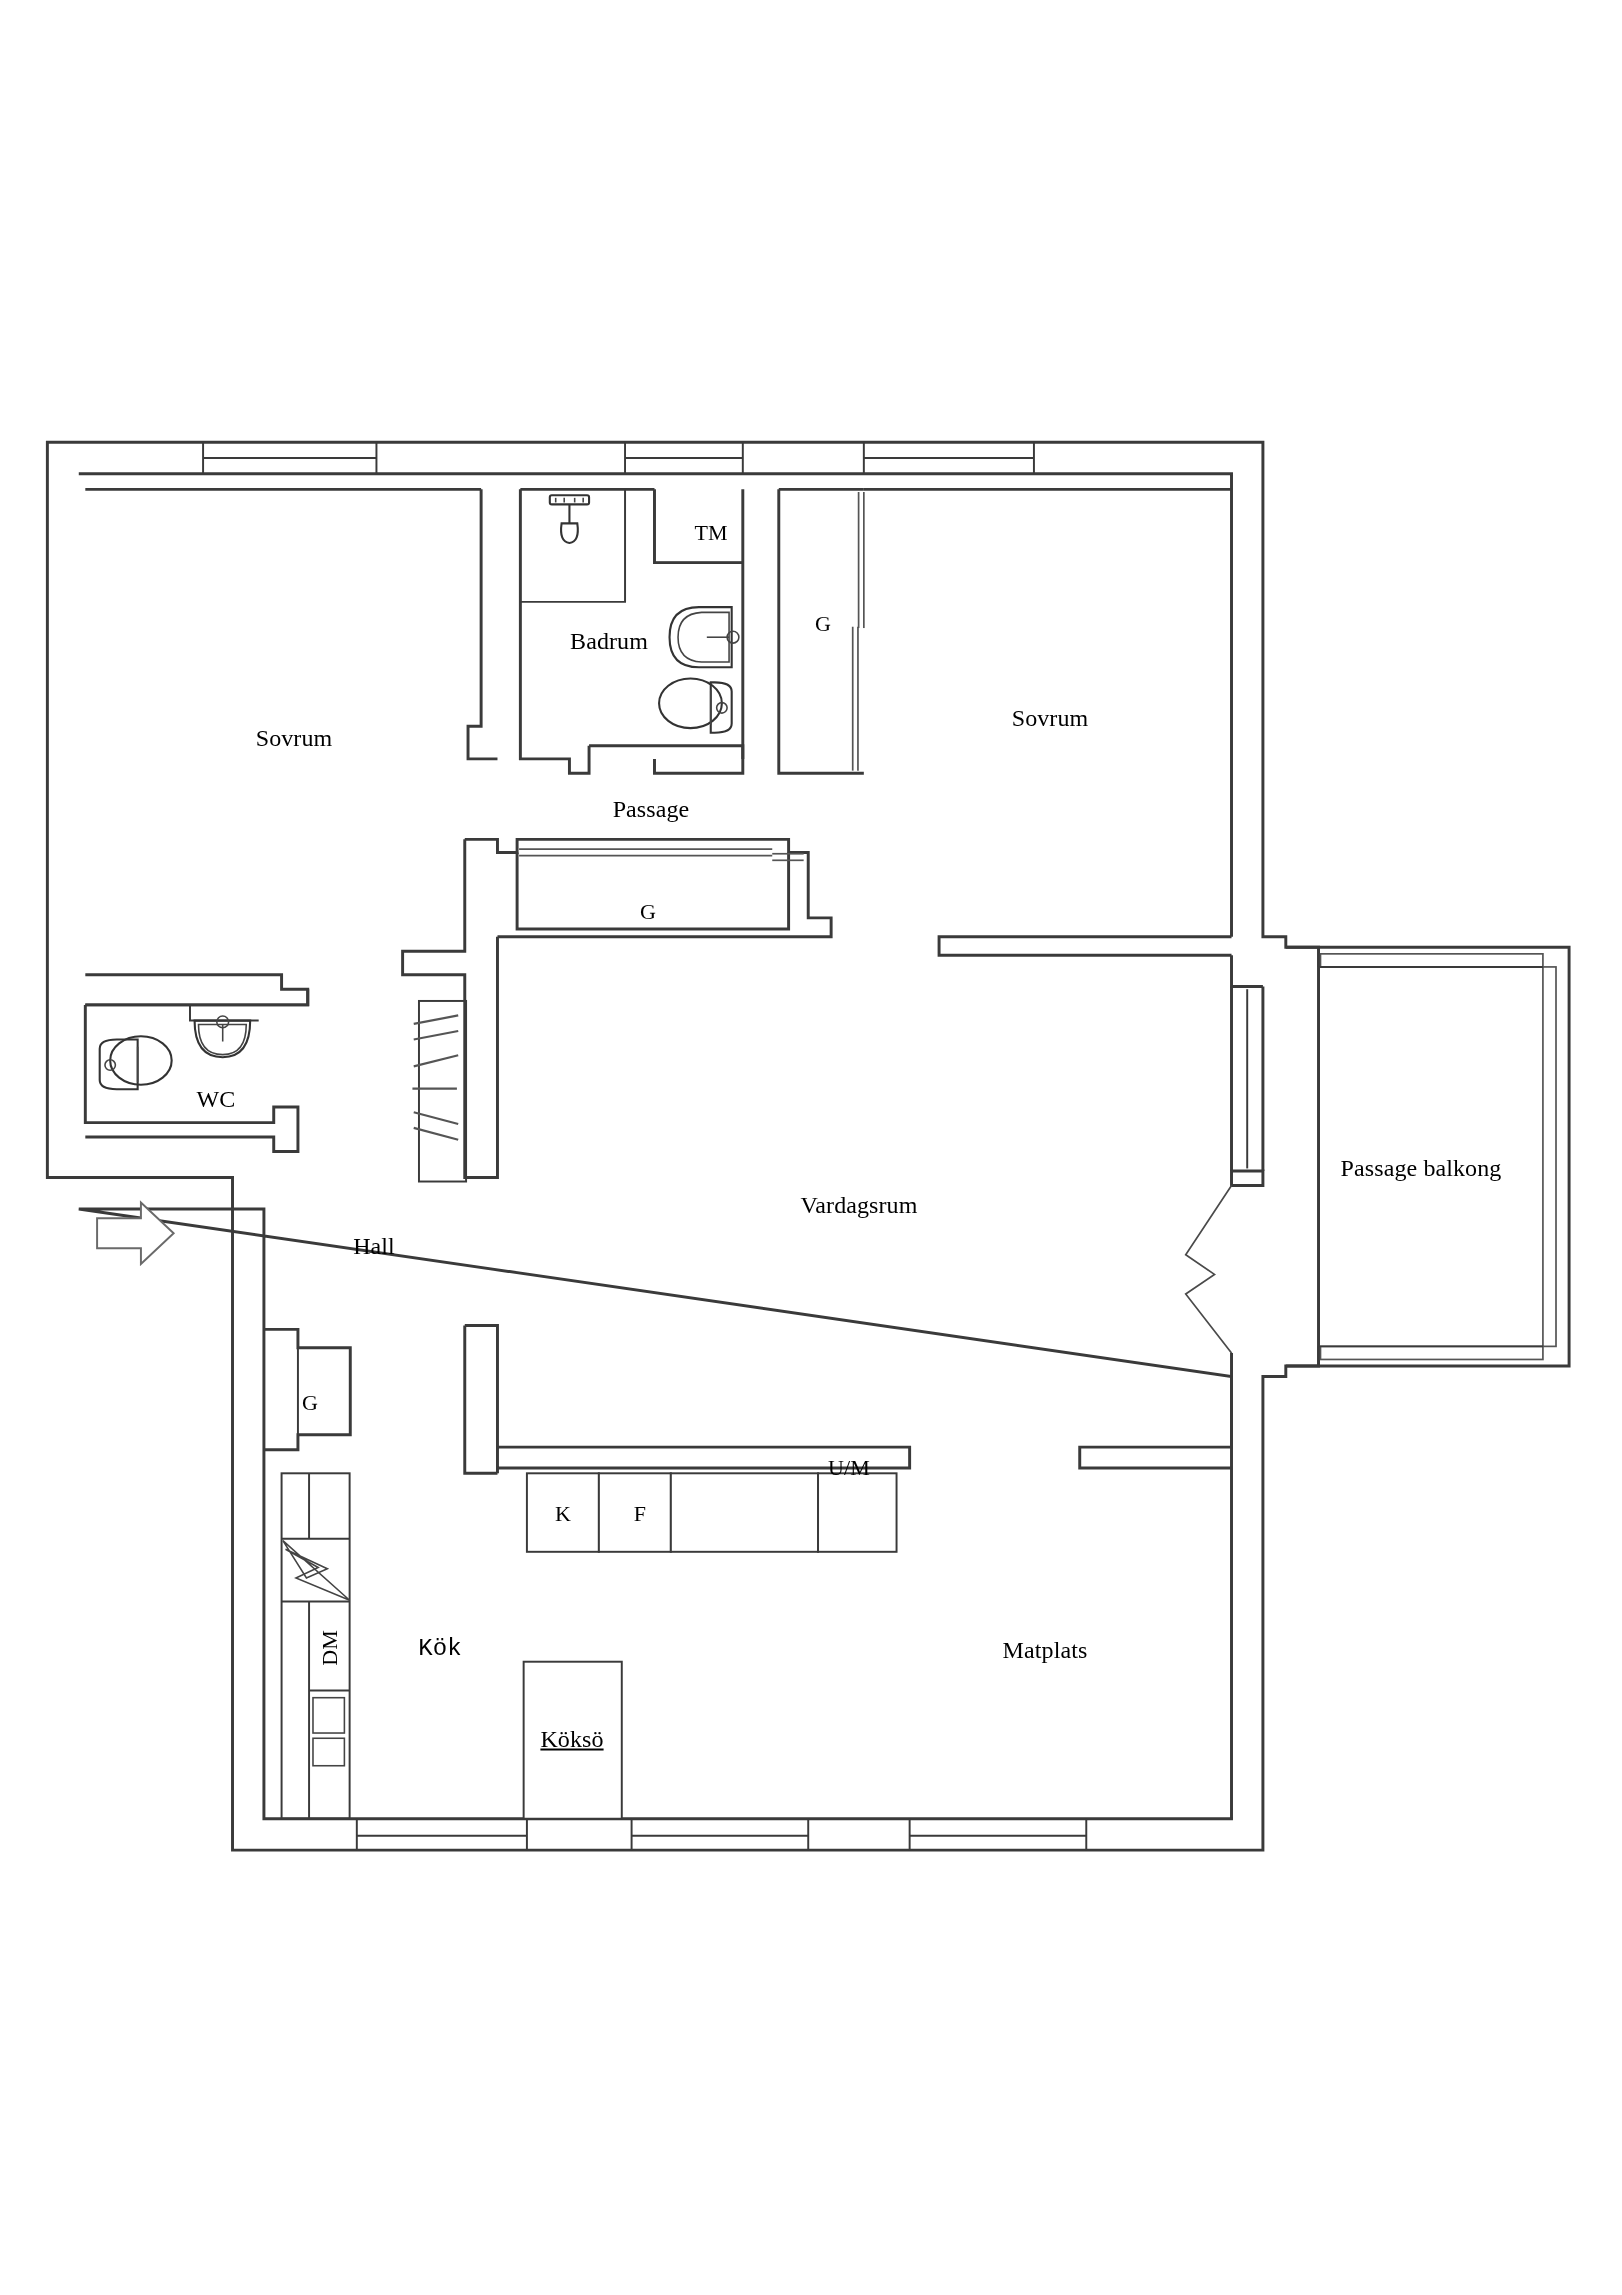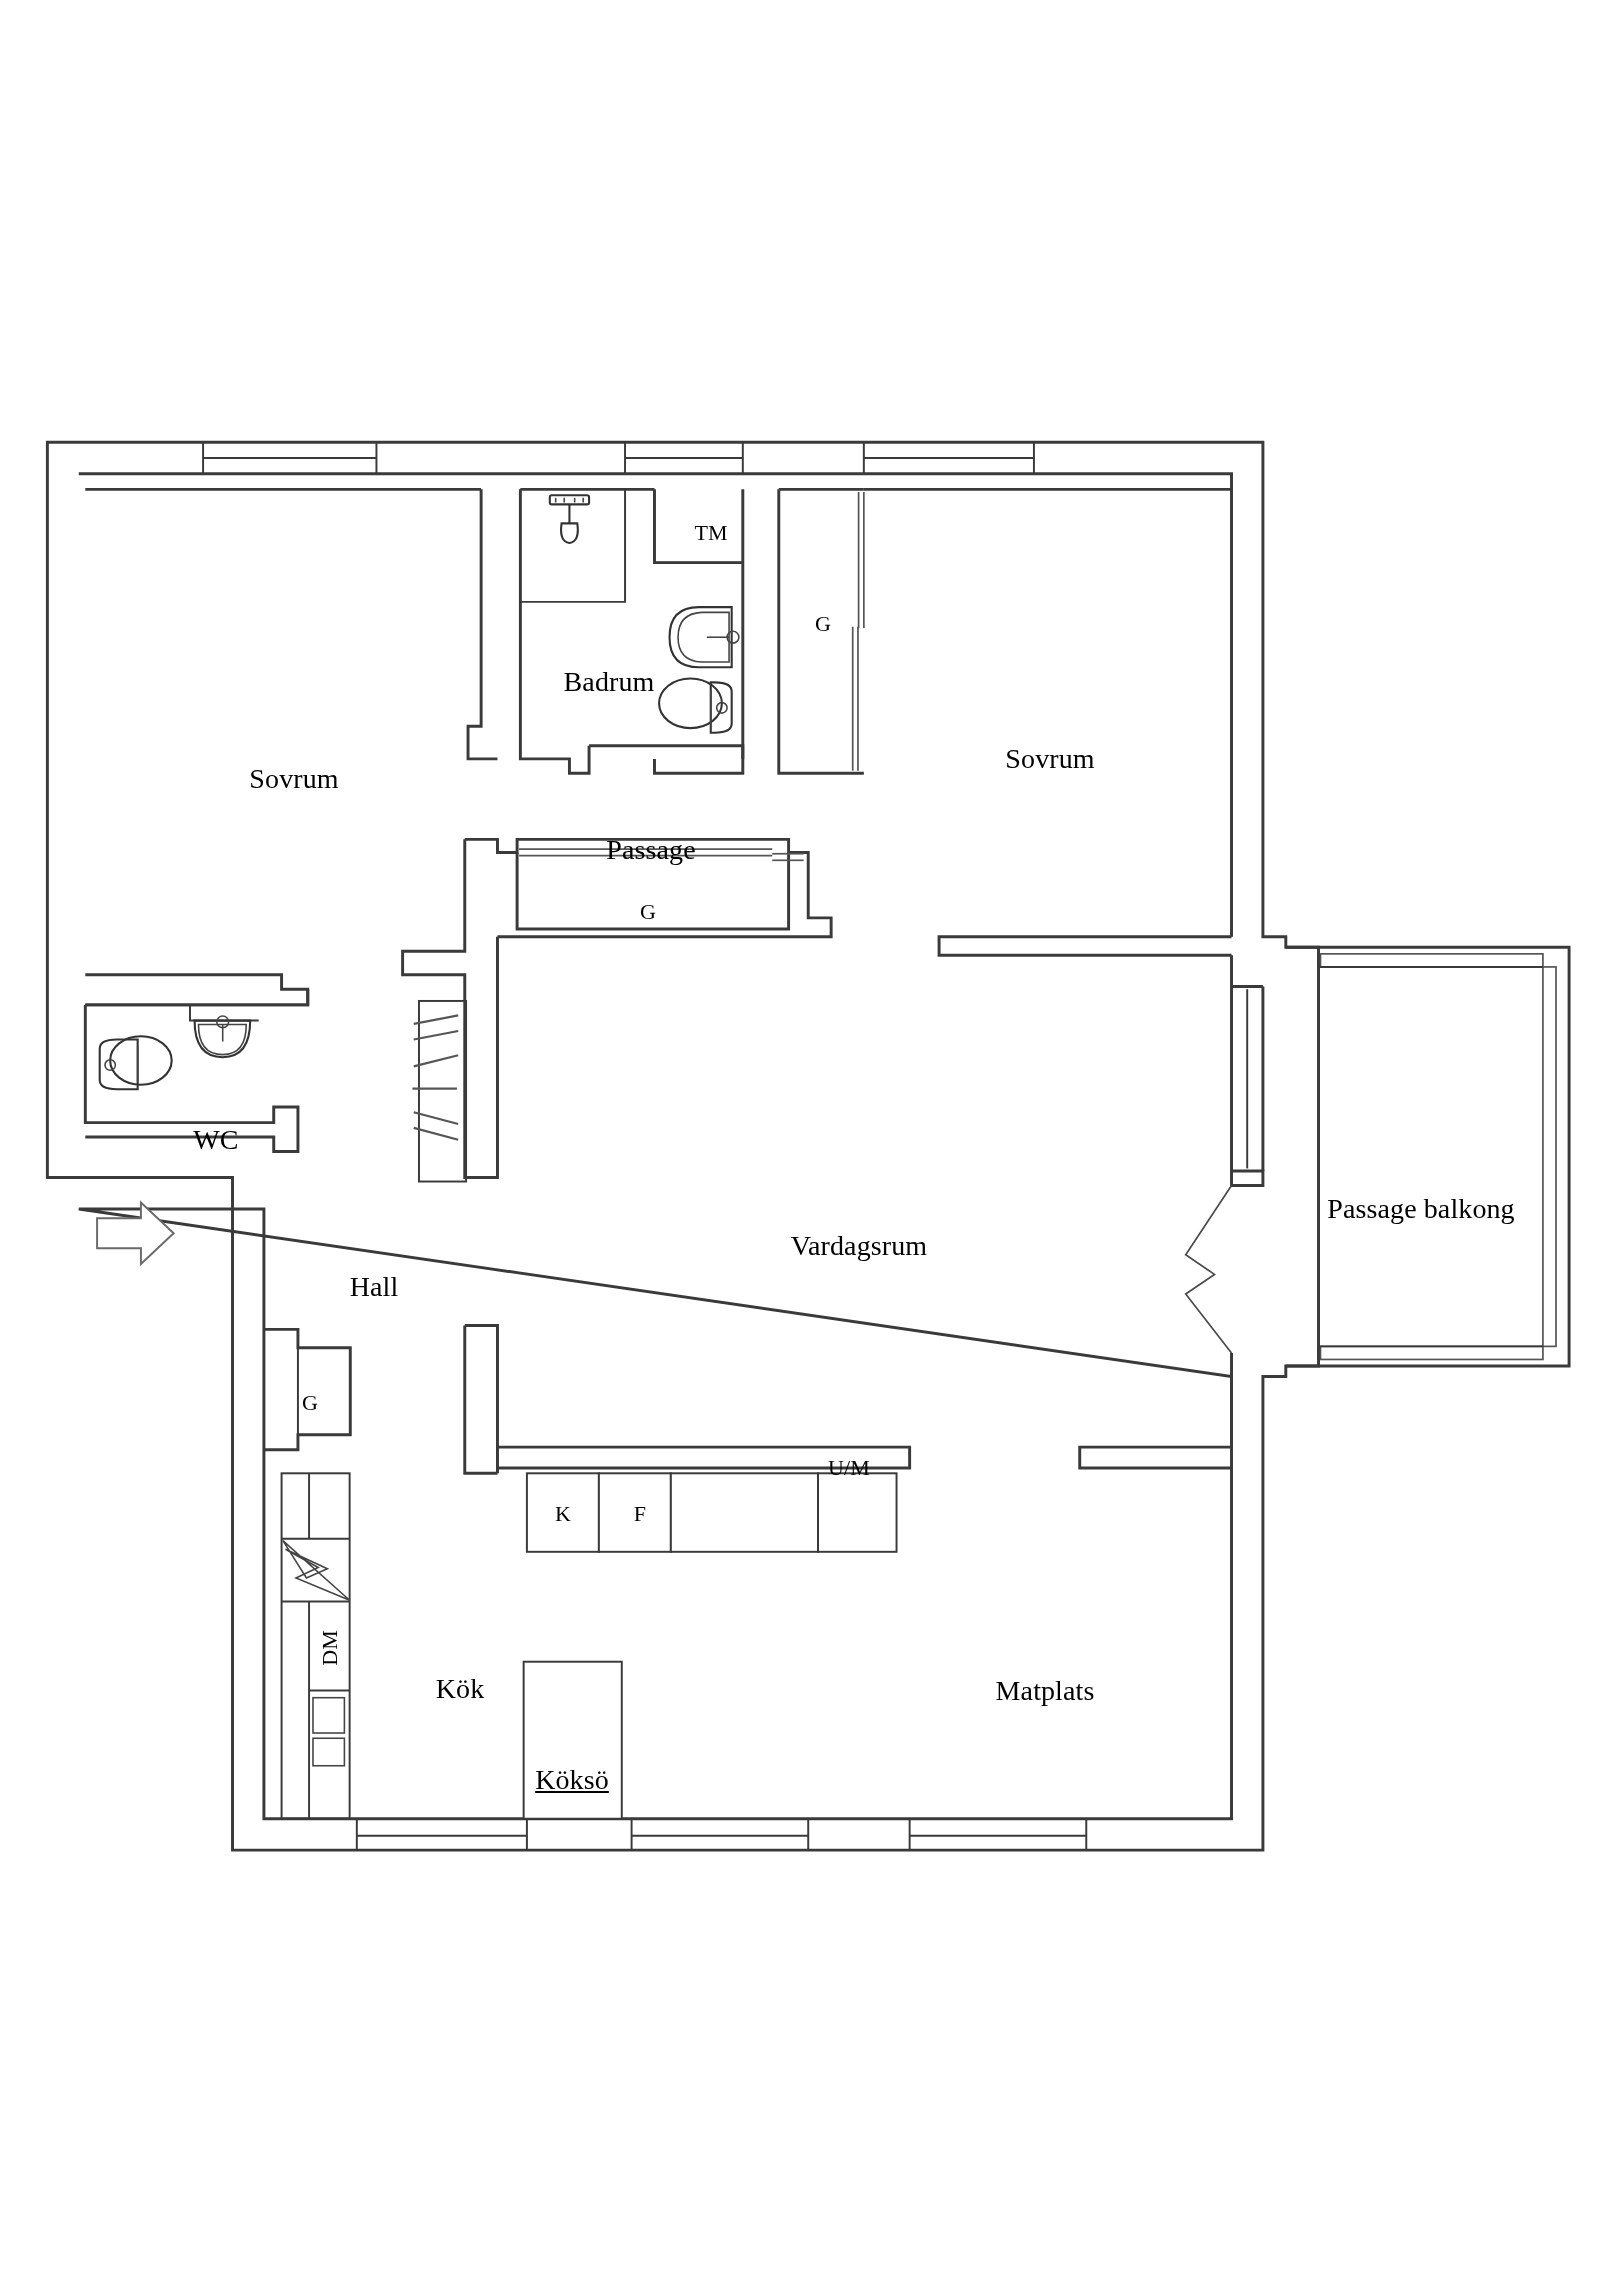--- a/index.html
+++ b/index.html
@@ -39,21 +39,21 @@
 
   .room-label {
     position: absolute;
     font-family: "Liberation Serif", "DejaVu Serif", serif;
     color: #000000;
     white-space: nowrap;
     transform: translate(-50%, -50%);
     pointer-events: none;
     letter-spacing: 0.1px;
   }
-  .lbl-room   { font-size: 28px; margin-top: 41px; }
+  .lbl-room   { font-size: 24px; }
   .lbl-small  { font-size: 22px; }
   .lbl-rot90  { transform: translate(-50%, -50%) rotate(-90deg); }
 </style>
 </head>
 <body>
 
 <div id="floorplan-root">
 
   <svg id="plan-svg" viewBox="0 0 2480 3508" xmlns="http://www.w3.org/2000/svg">
 
@@ -306,21 +306,21 @@
   <div class="room-label lbl-small" style="left:711px; top:533px;">TM</div>
   <div class="room-label lbl-small" style="left:823px; top:624px;">G</div>
   <div class="room-label lbl-room" style="left:1050px; top:718px;">Sovrum</div>
   <div class="room-label lbl-room" style="left:651px;  top:809px;">Passage</div>
   <div class="room-label lbl-small" style="left:648px;  top:912px;">G</div>
   <div class="room-label lbl-room" style="left:216px;  top:1099px;">WC</div>
   <div class="room-label lbl-room" style="left:374px;  top:1246px;">Hall</div>
   <div class="room-label lbl-room" style="left:859px; top:1205px;">Vardagsrum</div>
   <div class="room-label lbl-room" style="left:1421px; top:1168px;">Passage balkong</div>
   <div class="room-label lbl-small" style="left:310px;  top:1403px;">G</div>
-  <div class="room-label lbl-room" style="left:460px;  top:1648px;">Kök</div>
+  <div class="room-label lbl-room" style="left:440px;  top:1648px;font-family:Liberation Mono, monospace;">Kök</div>
   <div class="room-label lbl-room" style="left:572px;  top:1739px;text-decoration:underline;">Köksö</div>
   <div class="room-label lbl-room" style="left:1045px; top:1650px;">Matplats</div>
   <div class="room-label lbl-small lbl-rot90" style="left:330px; top:1648px;">DM</div>
 
   <div class="room-label lbl-small" style="left:563px;  top:1514px;">K</div>
   <div class="room-label lbl-small" style="left:640px;  top:1514px;">F</div>
   <div class="room-label lbl-small" style="left:849px; top:1468px;">U/M</div>
 
 </div>
 

